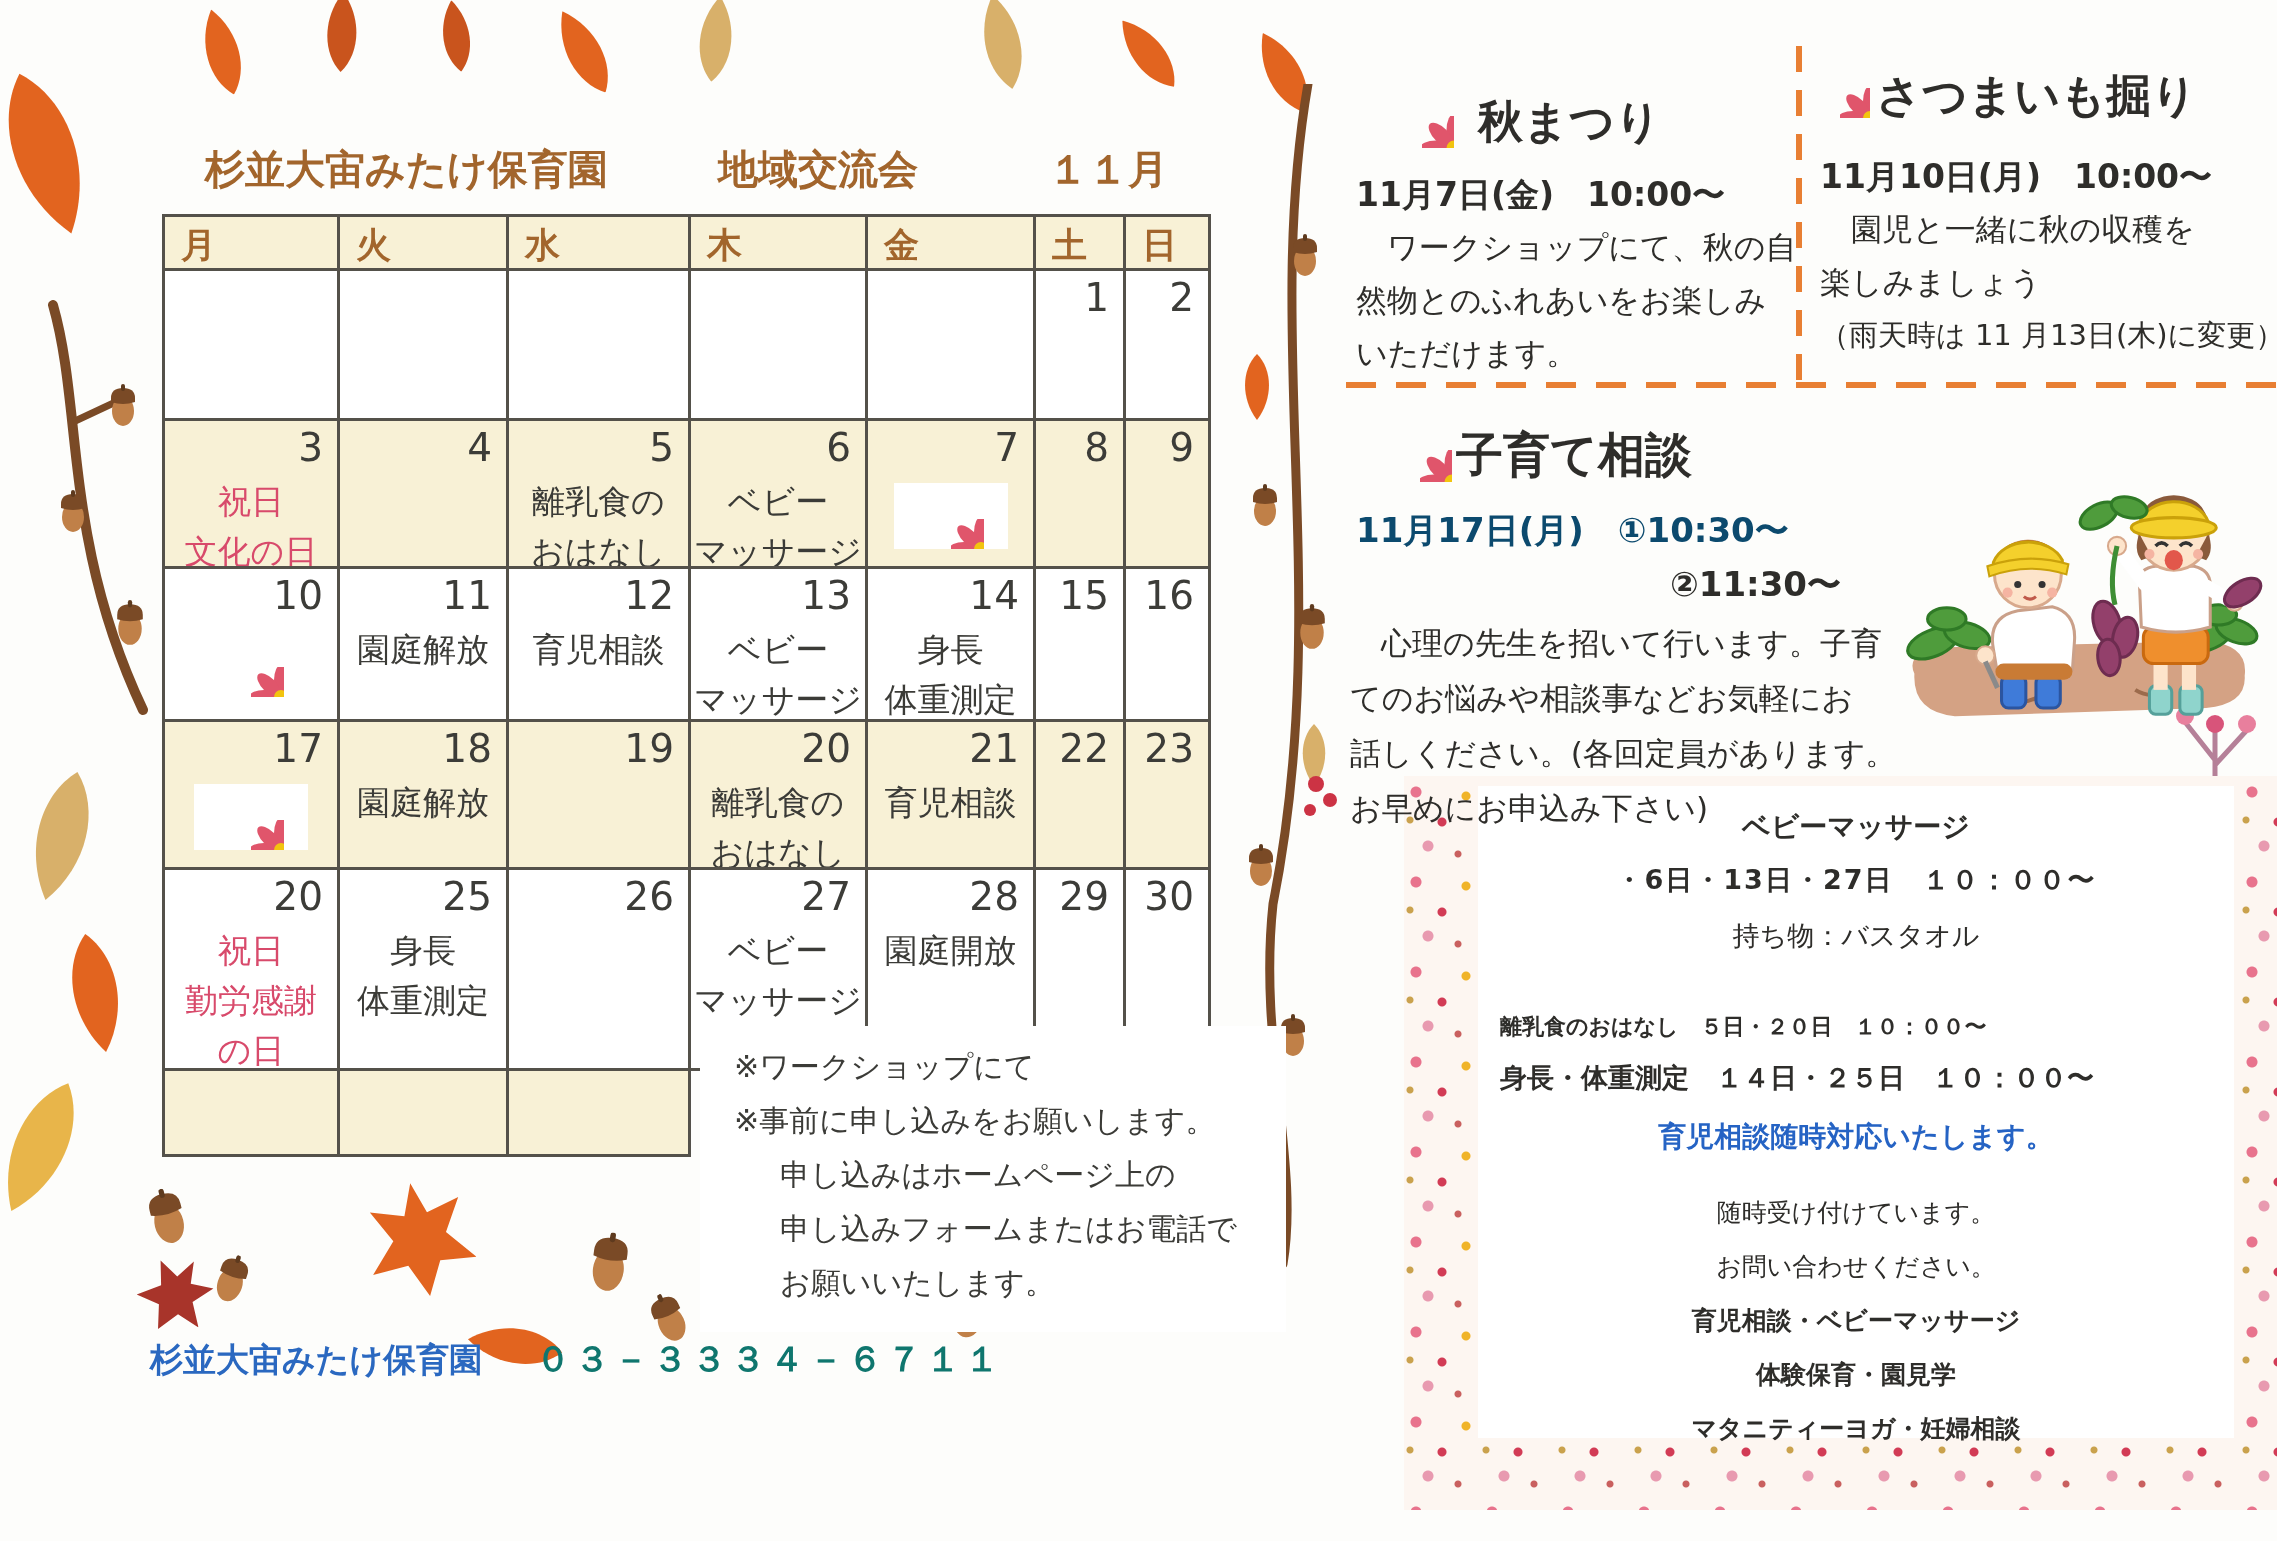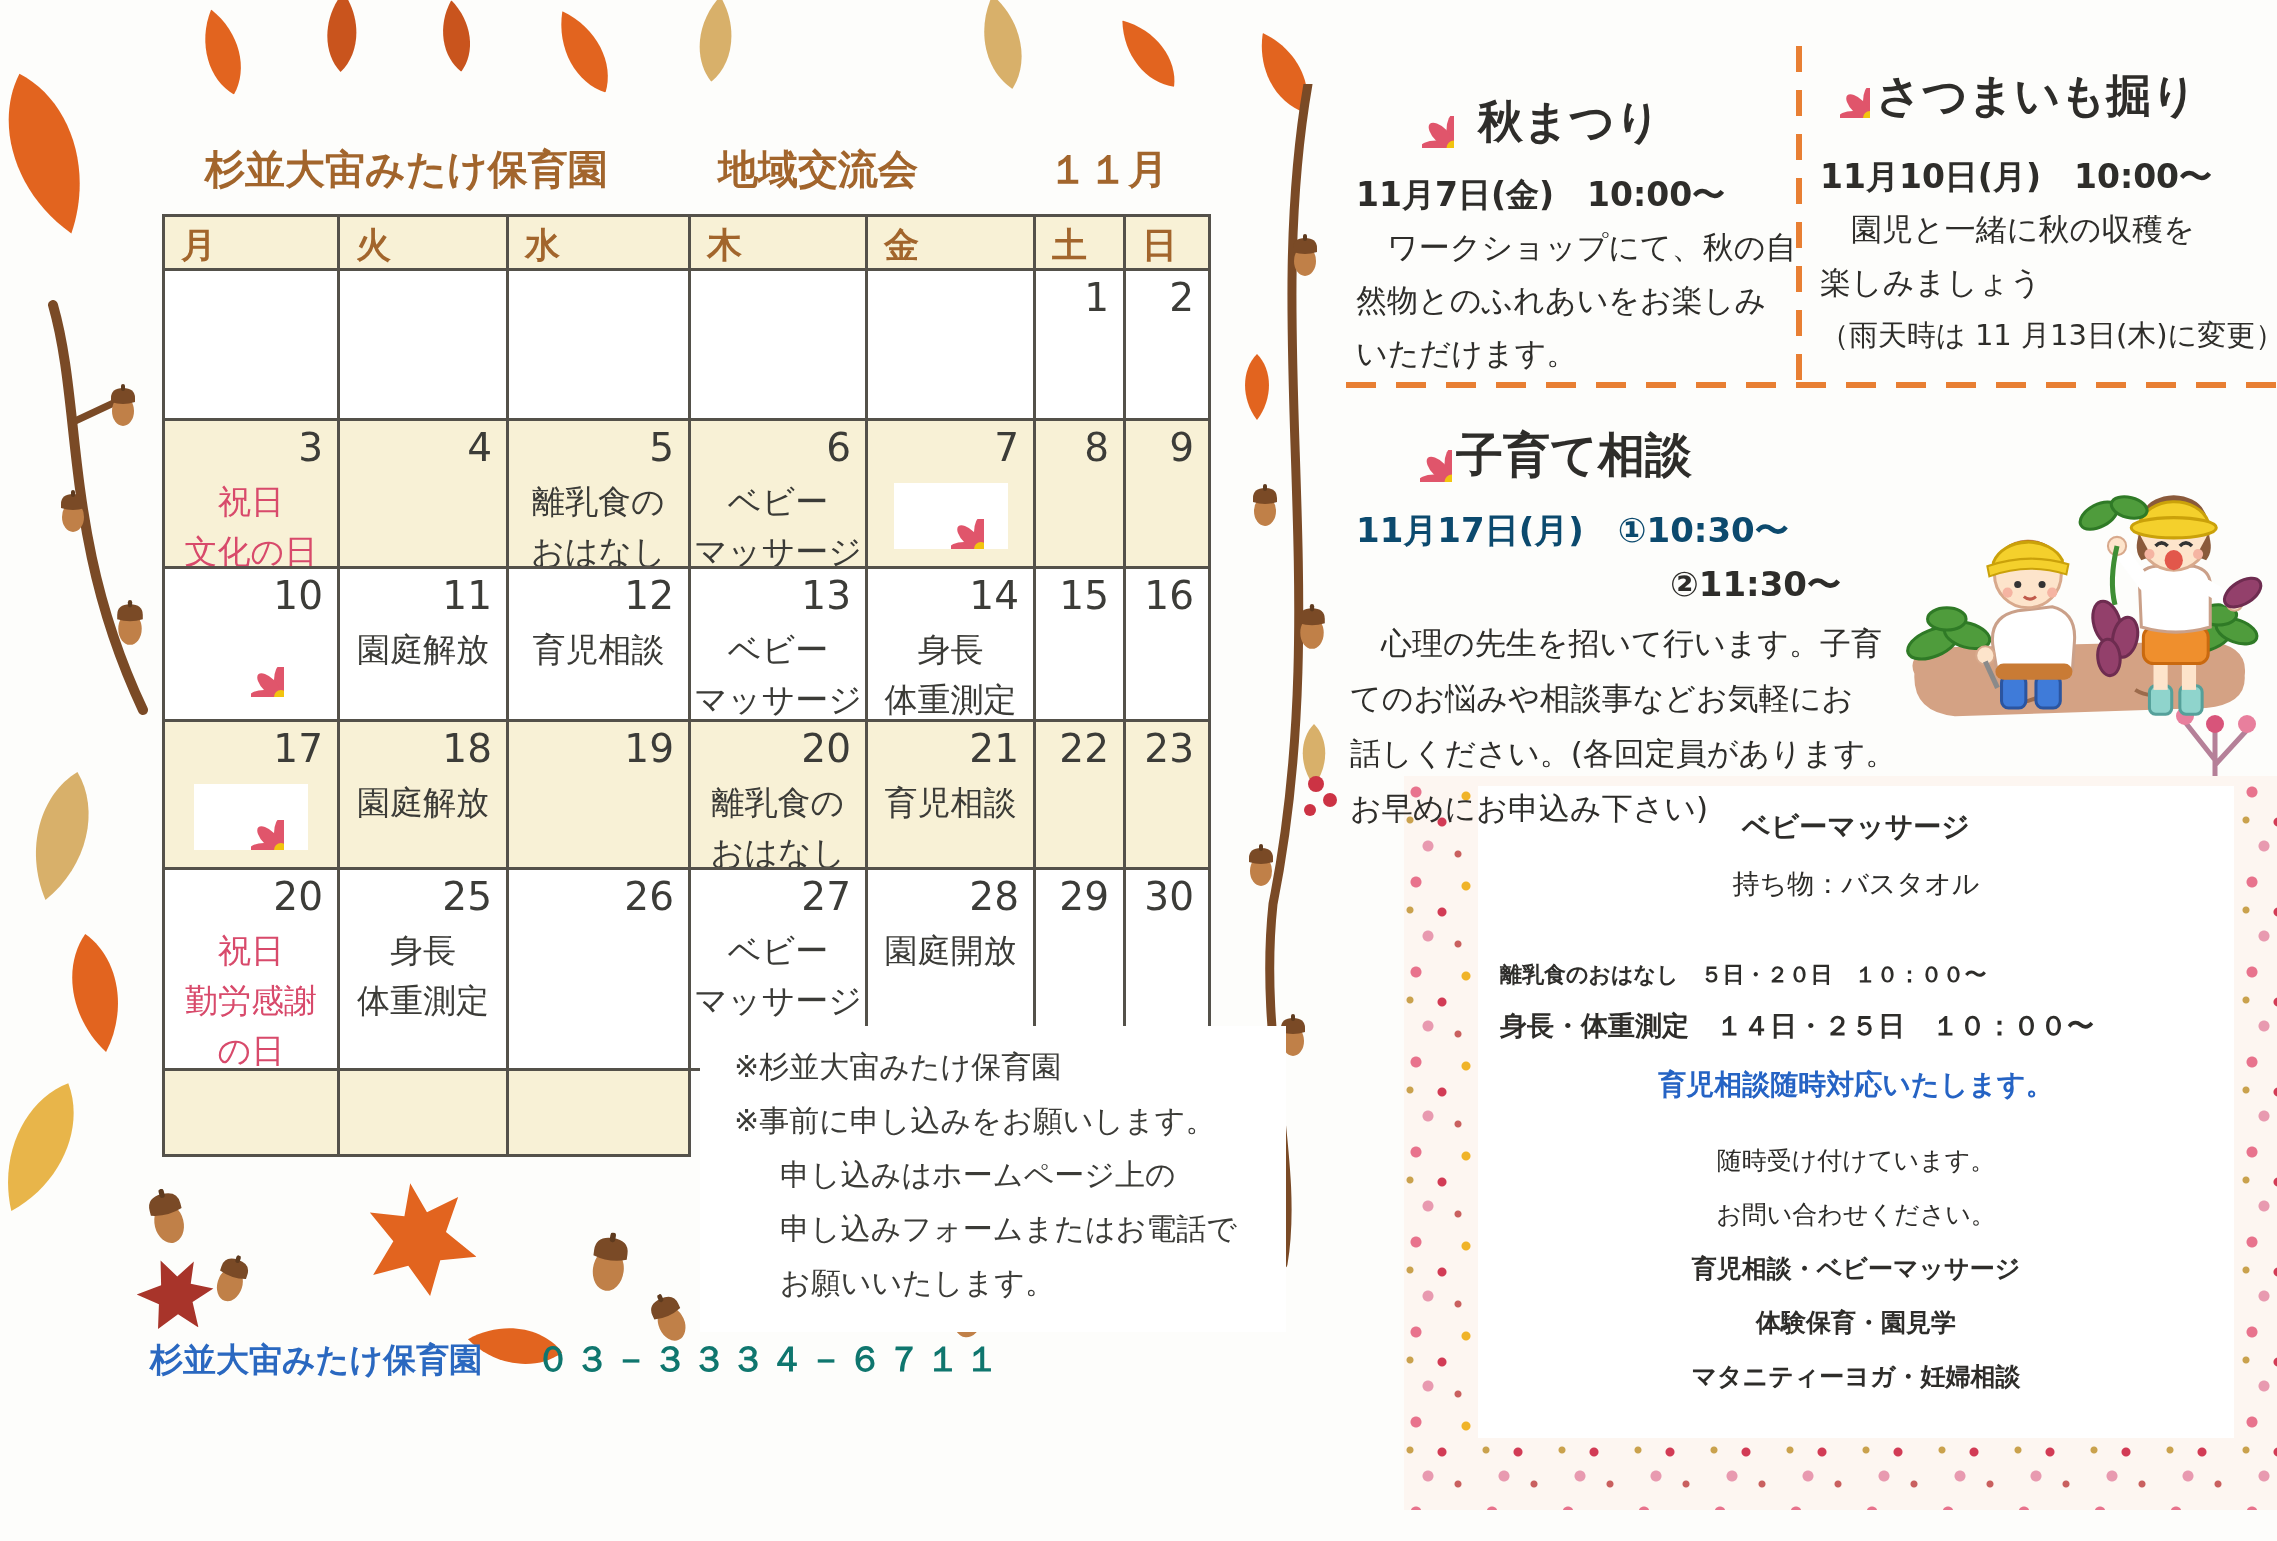--- a/index.html
+++ b/index.html
@@ -356,21 +356,21 @@
         <div class="day-num">30</div>
       </div>
     </div>
   <div id="calendar-foot">
     <div class="foot-cell"></div>
     <div class="foot-cell"></div>
     <div class="foot-cell"></div>
   </div>
 
   <div id="notes">
-    <div class="note-line">※杉並大宙みたけ保育園</div>
+    <div class="note-line">※ワークショップにて</div>
     <div class="note-line">※事前に申し込みをお願いします。</div>
     <div class="note-line note-indent">申し込みはホームページ上の</div>
     <div class="note-line note-indent">申し込みフォームまたはお電話で</div>
     <div class="note-line note-indent">お願いいたします。</div>
   </div>
 
   <div id="footer">
     <span class="f-school">杉並大宙みたけ保育園</span>
     <span class="f-phone">０３－３３３４－６７１１</span>
   </div>
@@ -475,20 +475,21 @@
         <ellipse cx="220" cy="188" rx="13" ry="22" transform="rotate(-16 220 188)" fill="#93406b" stroke="#6e2c50" stroke-width="3"></ellipse>
         <ellipse cx="238" cy="202" rx="12" ry="20" transform="rotate(12 238 202)" fill="#93406b" stroke="#6e2c50" stroke-width="3"></ellipse>
         <ellipse cx="222" cy="222" rx="11" ry="18" transform="rotate(-6 222 222)" fill="#93406b" stroke="#6e2c50" stroke-width="3"></ellipse>
       </g>
     </svg>
   </div>
 
   <div id="floral-frame">
     <div id="info-box">
       <div class="ib-line ib-center ib-head">ベビーマッサージ</div>
+      <div class="ib-line ib-center ib-l1">・6日・13日・27日　１０：００〜</div>
       <div class="ib-line ib-center ib-l2">持ち物：バスタオル</div>
       <div class="ib-line ib-l3">離乳食のおはなし　５日・２０日　１０：００〜</div>
       <div class="ib-line ib-l4">身長・体重測定　１４日・２５日　１０：００〜</div>
       <div class="ib-line ib-center ib-hl">育児相談随時対応いたします。</div>
       <div class="ib-line ib-center ib-sub first">随時受け付けています。</div>
       <div class="ib-line ib-center ib-sub">お問い合わせください。</div>
       <div class="ib-line ib-center ib-sub bold">育児相談・ベビーマッサージ</div>
       <div class="ib-line ib-center ib-sub bold">体験保育・園見学</div>
       <div class="ib-line ib-center ib-sub bold">マタニティーヨガ・妊婦相談</div>
     </div>

